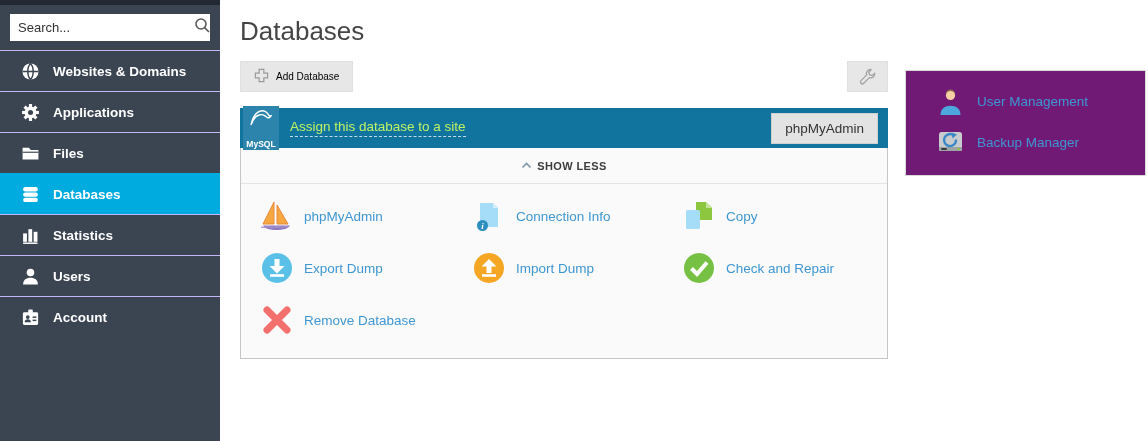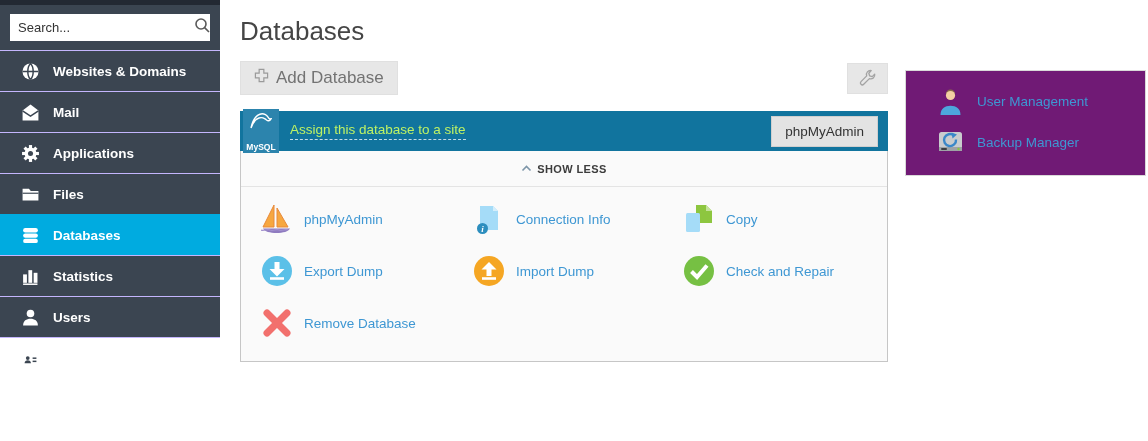--- a/index.html
+++ b/index.html
@@ -3,21 +3,21 @@
 <meta charset="utf-8">
 <style>
   * { box-sizing: border-box; margin: 0; padding: 0; }
   html,body { width:1148px; height:441px; }
   body {
     font-family: "Liberation Sans", "DejaVu Sans", sans-serif;
     background:#fff; color:#333; overflow:hidden; position:relative;
   }
   
   .sidebar {
-    position:absolute; left:0; top:0; width:220px; height:337px;
+    position:absolute; left:0; top:0; width:220px; height:441px;
     background:#3b4551;
   }
   .sidebar-topstrip { height:5px; background:#232933; }
   .search-box {
     margin:9px 10px 9px 10px; height:27px; background:#fff;
     display:flex; align-items:center; padding:0 8px; 
   }
   .search-box input {
     border:none; outline:none; flex:1; font-size:13px; color:#222;
     font-family:inherit; background:transparent;
@@ -29,21 +29,21 @@
     border-top:1px solid #c4b5fd; cursor:pointer;
   }
   .nav-item.active { background:#00abe0; border-top-color:#00abe0; }
   .nav-icon { width:19px; height:19px; flex:0 0 19px; display:flex; align-items:center; justify-content:center; }
   
   .main { position:absolute; left:220px; top:0; width:688px; padding:16px 0 0 20px; }
   .page-title { font-size:26px; font-weight:400; color:#454545; }
   .page-subtitle { margin-top:13px; font-size:13.5px; color:#2b2b2b; }
   .toolbar { margin-top:14px; width:648px; display:flex; justify-content:space-between; align-items:center; }
   .btn-gray {
-    background:#e7e7e7; border:1px solid #e0e0e0; color:#737373; font-size:17px;
+    background:#e7e7e7; border:1px solid #e0e0e0; color:#000000; font-size:10px;
     padding:6px 13px; display:inline-flex; align-items:center; gap:7px; cursor:pointer;
     font-family:inherit;
   }
   .btn-wrench { background:#e7e7e7; border:1px solid #e0e0e0; width:41px; height:31px;
     display:flex; align-items:center; justify-content:center; cursor:pointer; }
   
   .card { margin-top:16px; width:648px; border:1px solid #c6c6c6; background:#fafafa; }
   .card-header {
     height:40px; background:#11749e; display:flex; align-items:center;
     padding:0 10px 0 3px; gap:11px; margin:-1px; position:relative;
@@ -112,29 +112,20 @@
   <div class="nav-item">
     <span class="nav-icon">
       <svg width="19" height="19" viewBox="0 0 18 18">
           <circle cx="9" cy="9" r="7.6" fill="#fff"></circle>
           <path d="M1.4 9h15.2M9 1.4c3.4 3.4 3.4 11.8 0 15.2M9 1.4c-3.4 3.4-3.4 11.8 0 15.2" fill="none" stroke="#3b4551" stroke-width="1.4"></path>
         </svg>
     </span>
     <span>Websites &amp; Domains</span>
   </div>
 
-  <div class="nav-item">
-    <span class="nav-icon">
-      <svg width="19" height="19" viewBox="0 0 18 18">
-          <path d="M9 1.5L16.5 7v9.5h-15V7z" fill="#fff"></path>
-          <path d="M1.5 7.5L9 12.5 16.5 7.5" fill="none" stroke="#3b4551" stroke-width="1.4"></path>
-        </svg>
-    </span>
-    <span>Mail</span>
-  </div>
 
   <div class="nav-item">
     <span class="nav-icon">
       <svg width="19" height="19" viewBox="0 0 18 18">
           <g stroke="#fff" stroke-width="3">
             <line x1="9" y1="1" x2="9" y2="17"></line>
             <line x1="1" y1="9" x2="17" y2="9"></line>
             <line x1="3.4" y1="3.4" x2="14.6" y2="14.6"></line>
             <line x1="14.6" y1="3.4" x2="3.4" y2="14.6"></line>
           </g>

